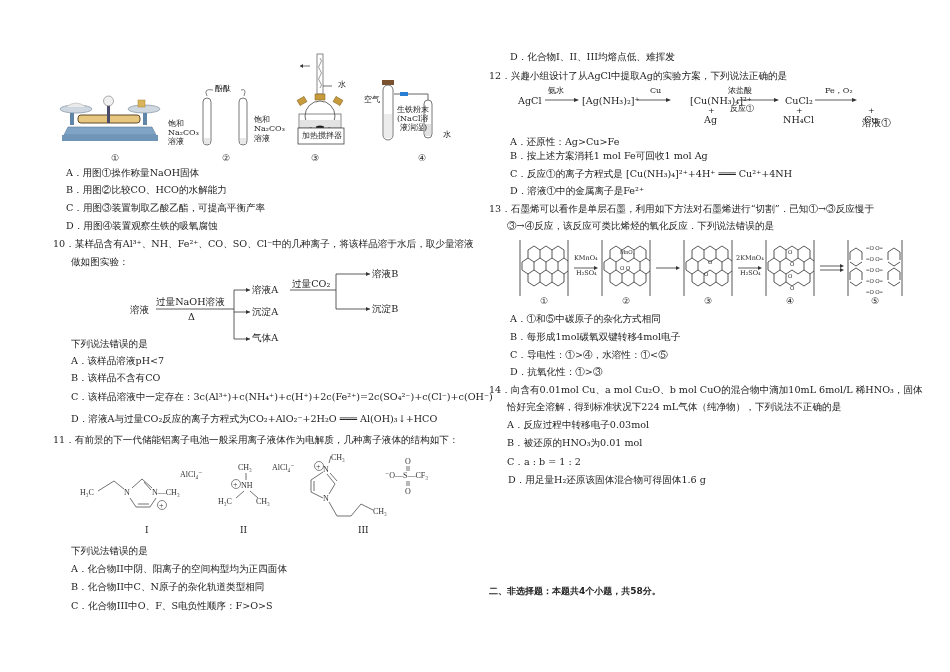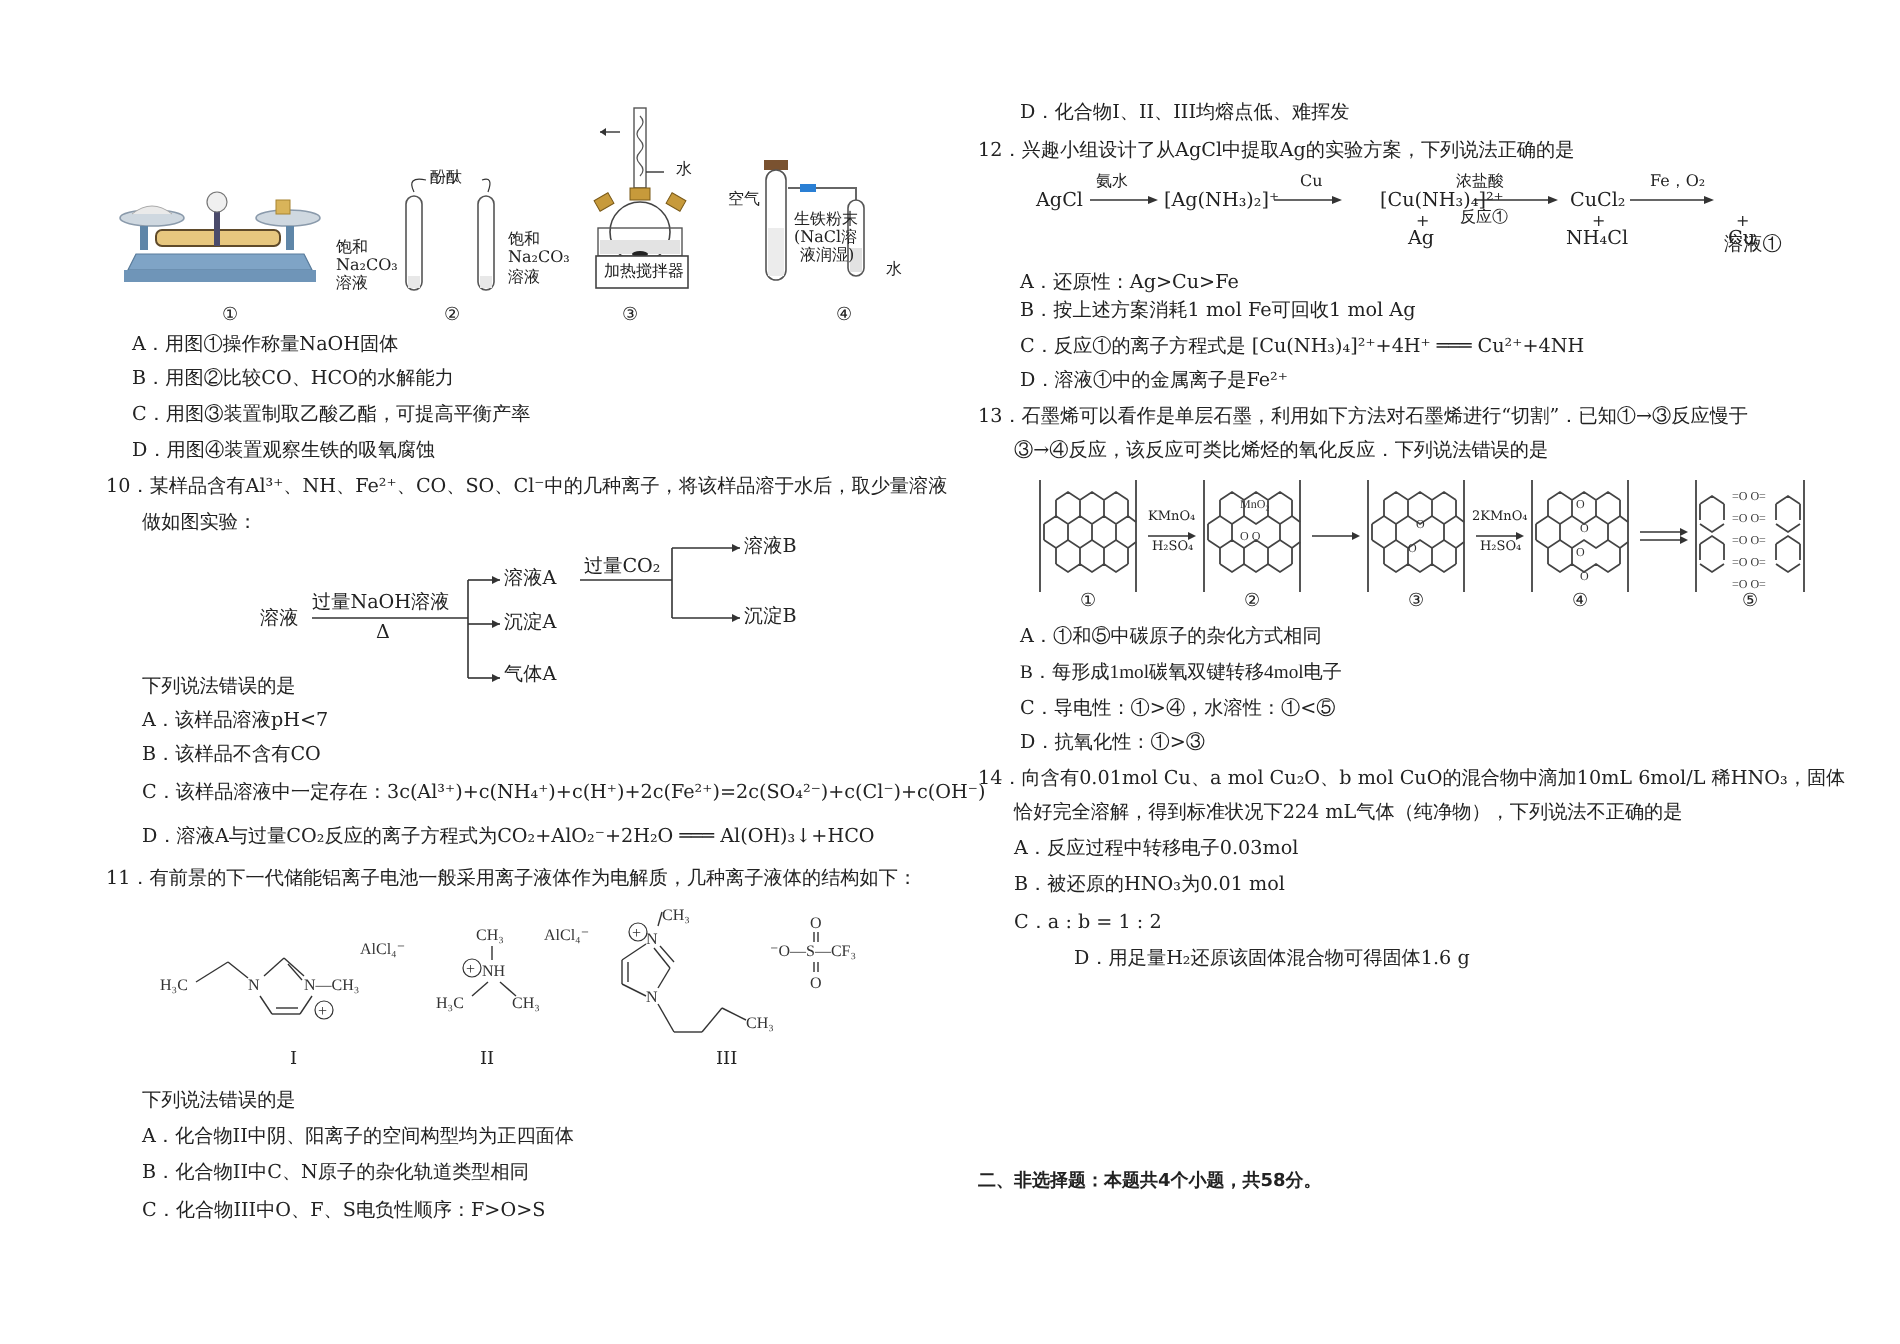--- a/index.html
+++ b/index.html
@@ -318,24 +318,24 @@
   <div class="abs" style="left:736px;top:255px;font-size:6.5px;">2KMnO₄</div>
   <div class="abs" style="left:740px;top:270px;font-size:6.5px;">H₂SO₄</div>
   <div class="abs fig-label" style="left:540px;top:296px;">①</div>
   <div class="abs fig-label" style="left:622px;top:296px;">②</div>
   <div class="abs fig-label" style="left:704px;top:296px;">③</div>
   <div class="abs fig-label" style="left:786px;top:296px;">④</div>
   <div class="abs fig-label" style="left:871px;top:296px;">⑤</div>
 </div>
 
 <div class="abs t" style="left:510px;top:313px;">A．①和⑤中碳原子的杂化方式相同</div>
-<div class="abs t" style="left:510px;top:331px;font-family:Liberation Serif, serif;">B．每形成1mol碳氧双键转移4mol电子</div>
+<div class="abs t" style="left:510px;top:331px;">B．每形成1mol碳氧双键转移4mol电子</div>
 <div class="abs t" style="left:510px;top:349px;">C．导电性：①&gt;④，水溶性：①&lt;⑤</div>
 <div class="abs t" style="left:510px;top:366px;">D．抗氧化性：①&gt;③</div>
 
 <div class="abs t" style="left:489px;top:384px;">14．向含有0.01mol Cu、a mol Cu₂O、b mol CuO的混合物中滴加10mL 6mol/L 稀HNO₃，固体</div>
 <div class="abs t" style="left:507px;top:401px;">恰好完全溶解，得到标准状况下224 mL气体（纯净物），下列说法不正确的是</div>
 <div class="abs t" style="left:507px;top:419px;">A．反应过程中转移电子0.03mol</div>
 <div class="abs t" style="left:507px;top:437px;">B．被还原的HNO₃为0.01 mol</div>
 <div class="abs t" style="left:507px;top:456px;">C．a : b = 1 : 2</div>
-<div class="abs t" style="left:508px;top:474px;margin-left:29px;">D．用足量H₂还原该固体混合物可得固体1.6 g</div>
+<div class="abs t" style="left:508px;top:474px;">D．用足量H₂还原该固体混合物可得固体1.6 g</div>
 
 <div class="abs t bold" style="left:489px;top:586px;font-family:'DejaVu Sans','Liberation Sans',sans-serif;font-size:9px;">二、非选择题：本题共4个小题，共58分。</div>
 
 </body></html>

